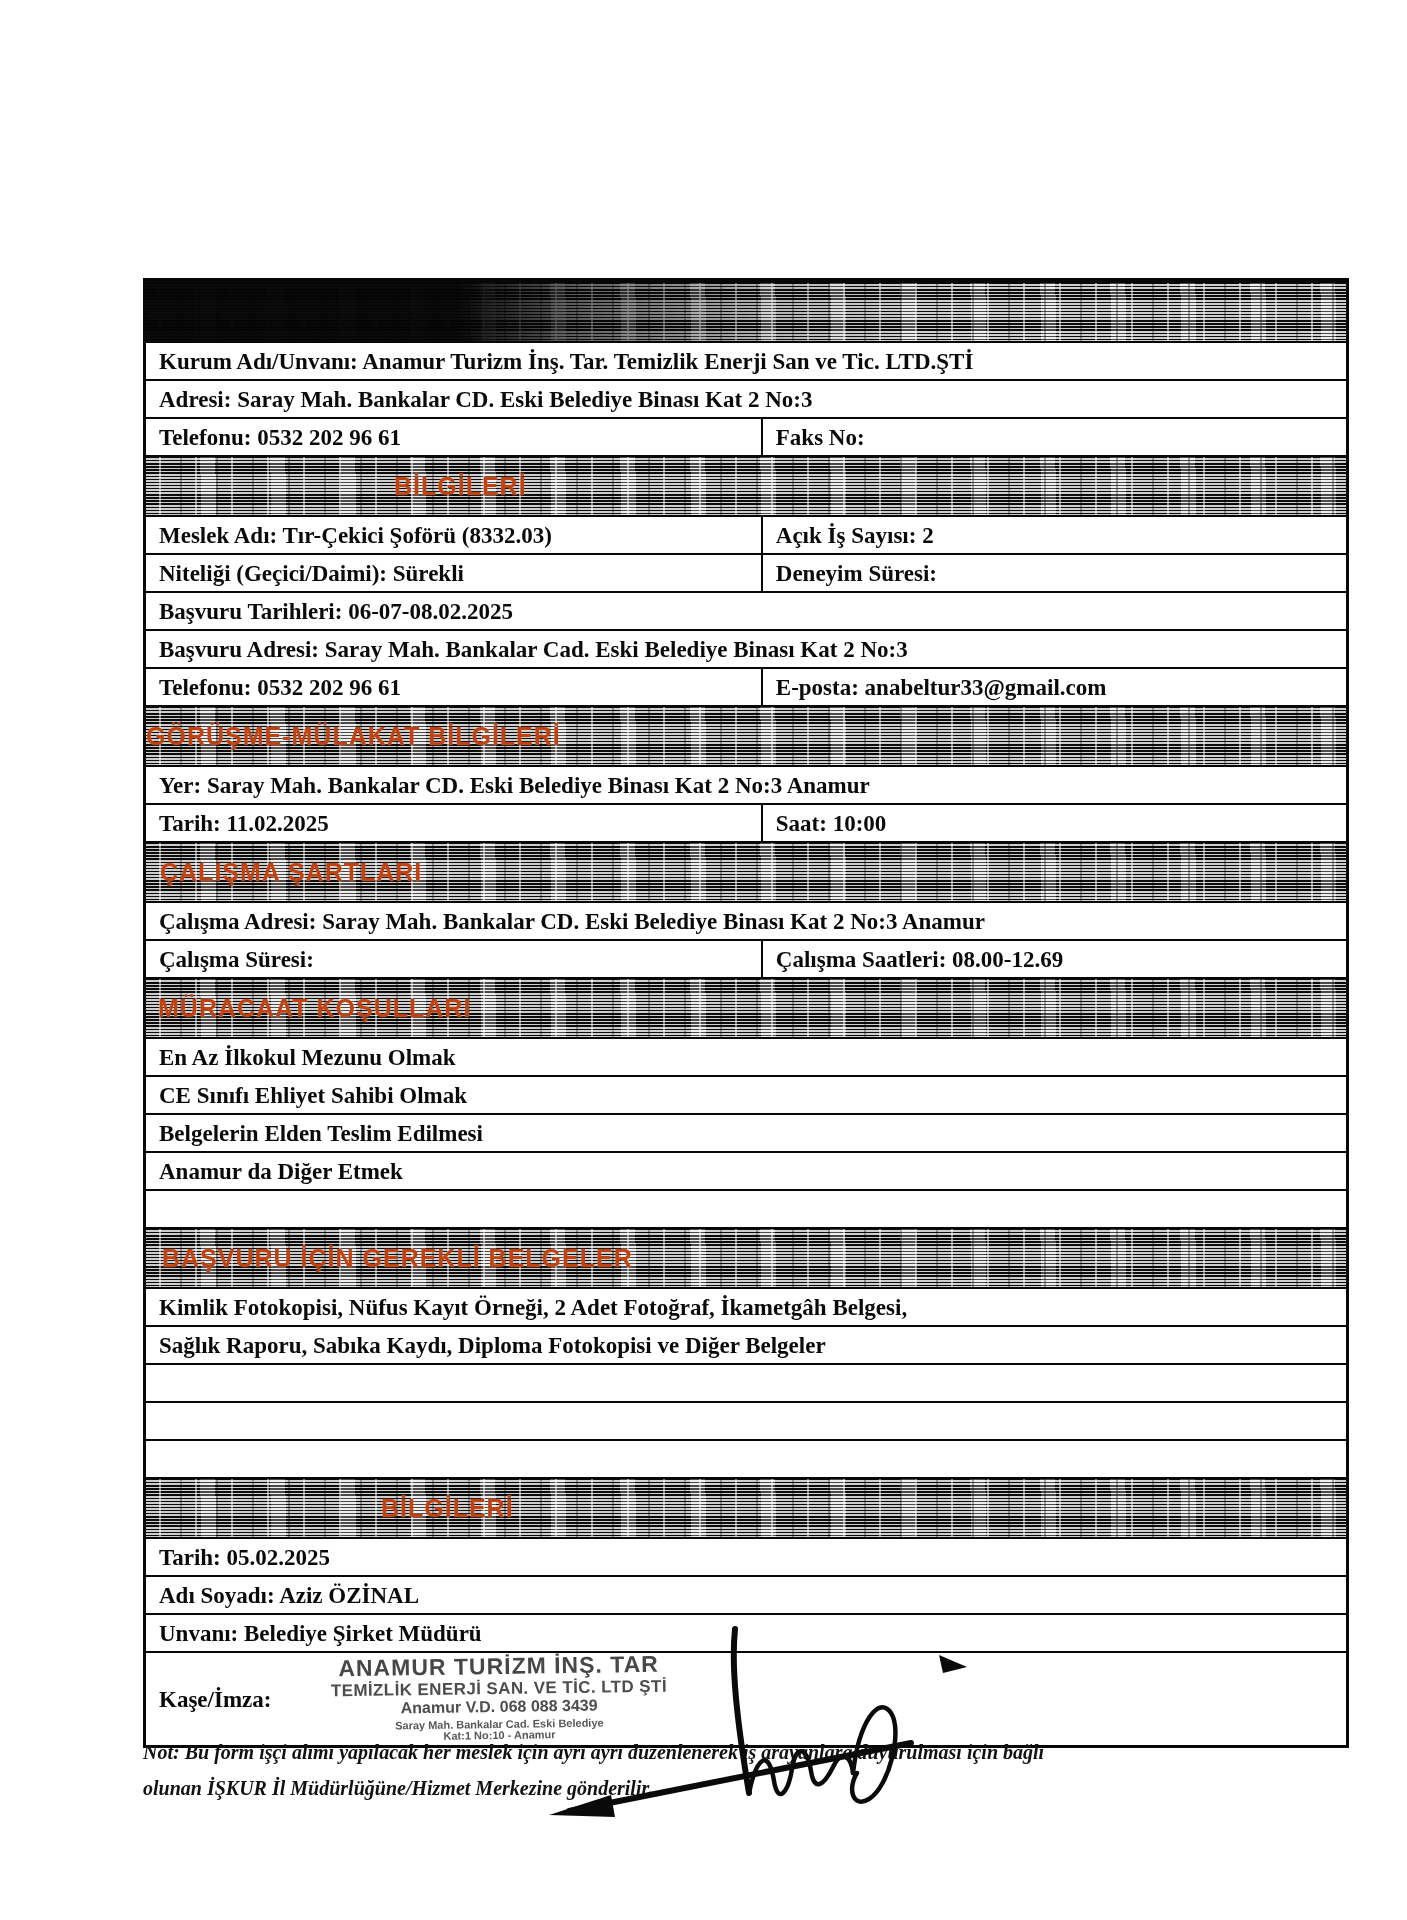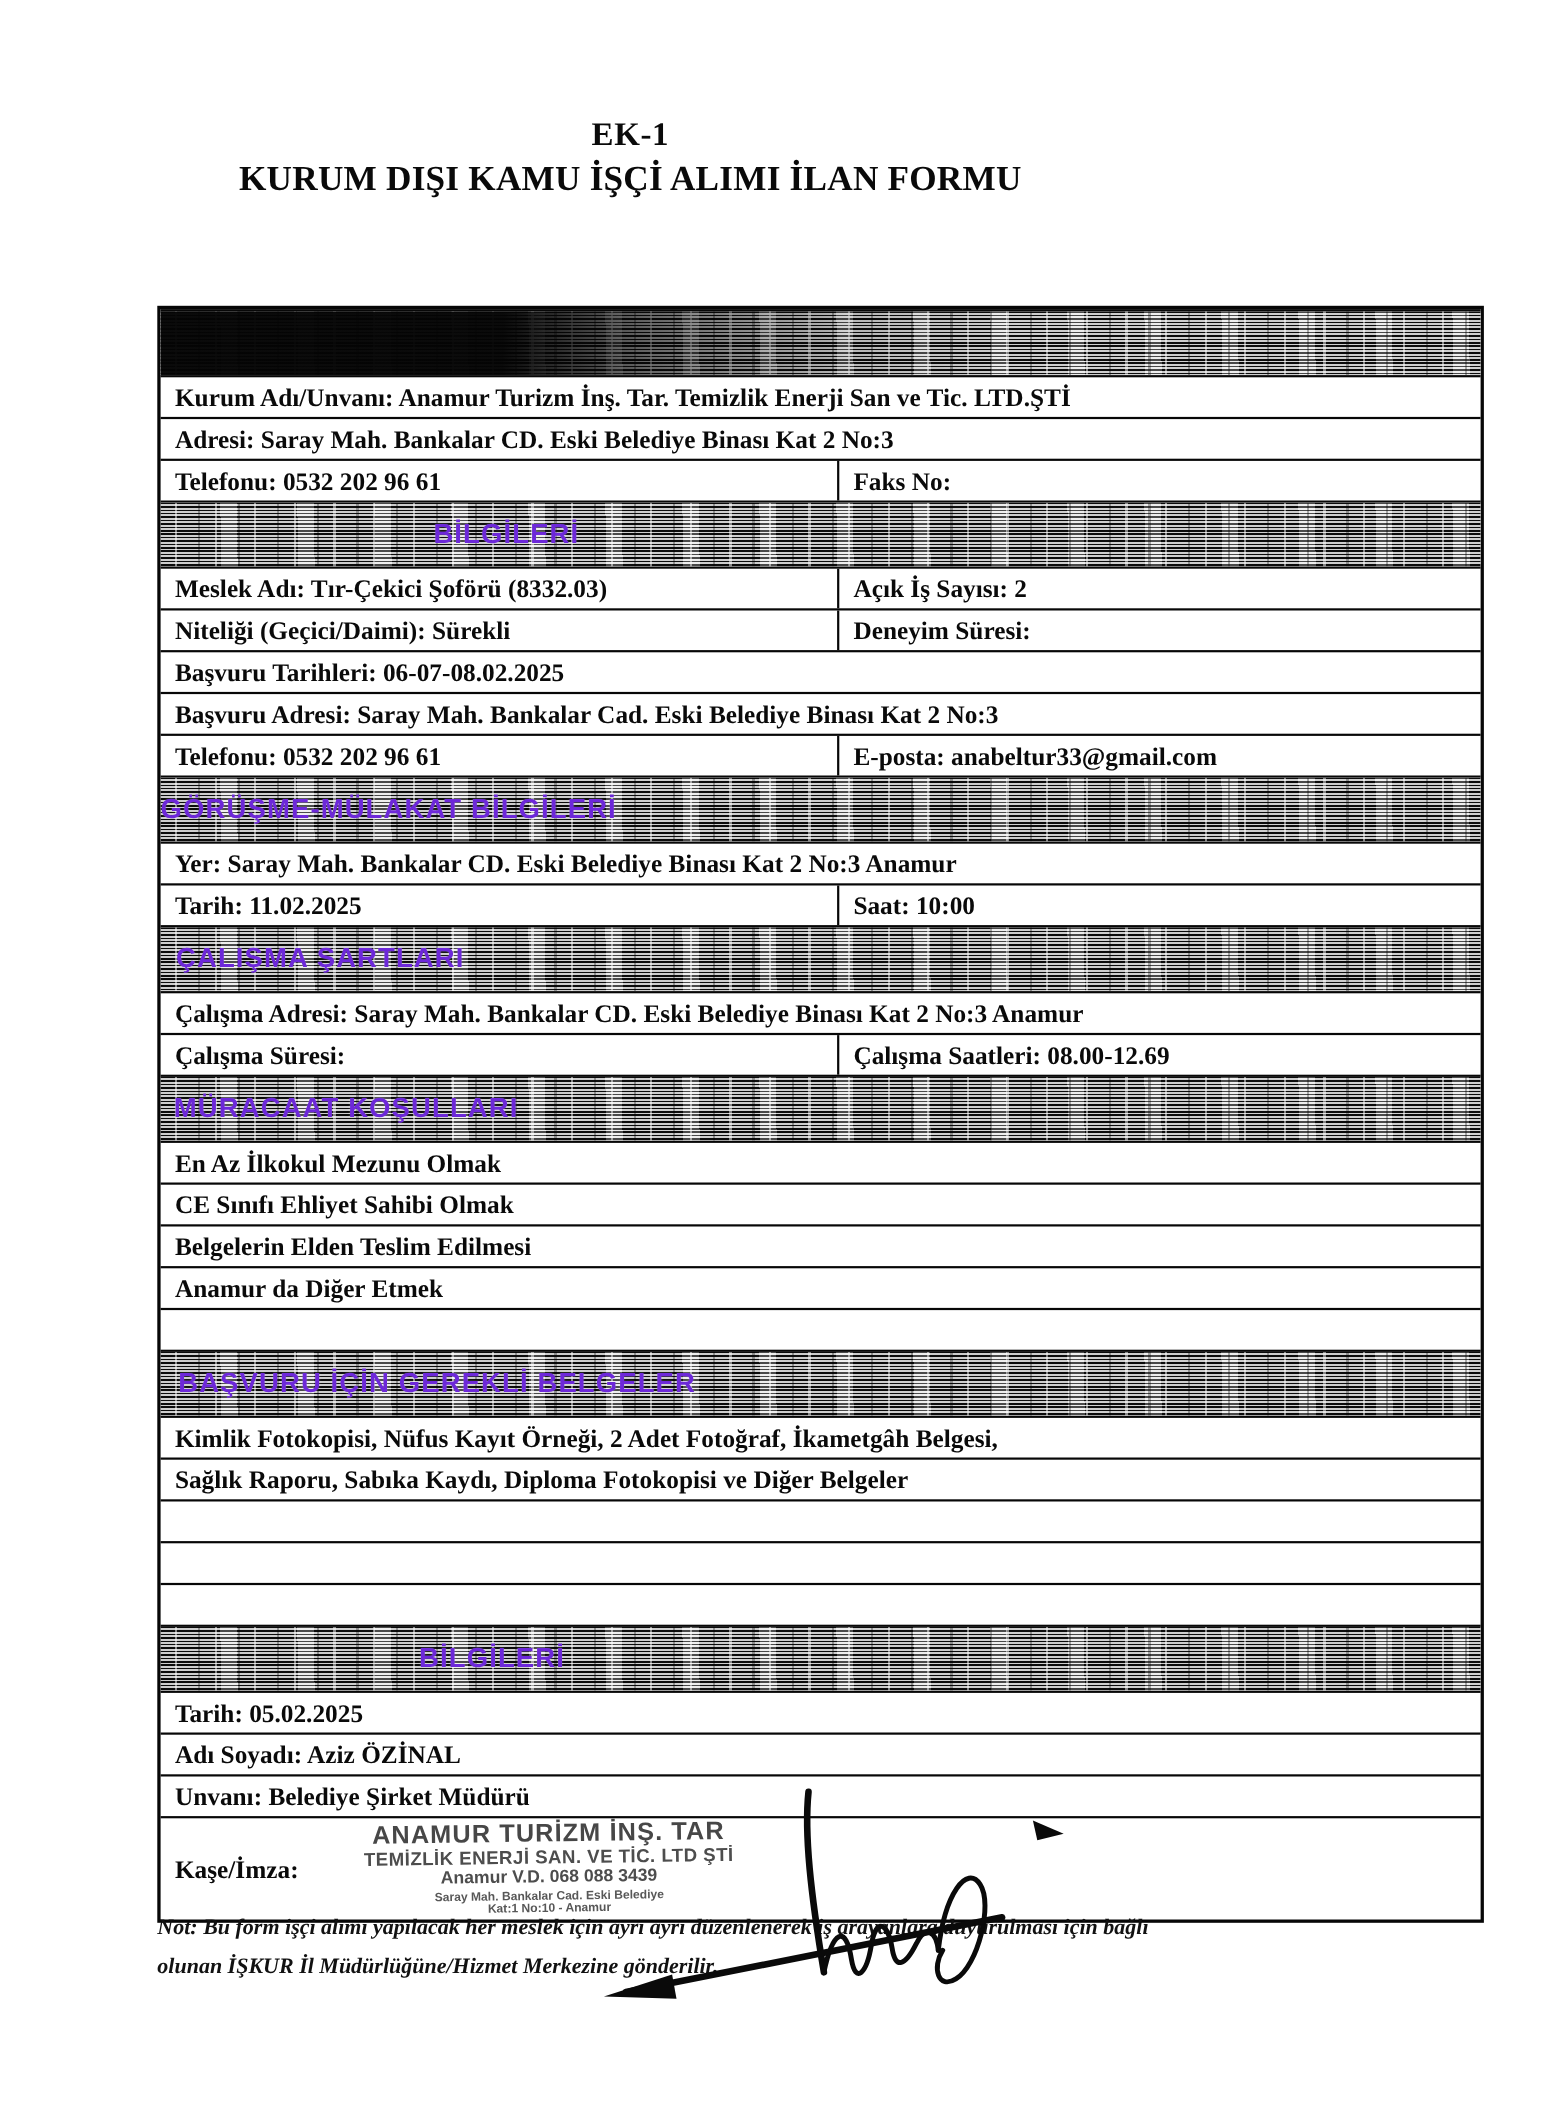--- a/index.html
+++ b/index.html
@@ -22,21 +22,21 @@
   .band{position:relative;height:58px;border-top:2.5px solid #070707;overflow:hidden;}
   .band::before{content:"";position:absolute;inset:0;z-index:0;
     background:repeating-linear-gradient(180deg,#0d0d0d 0 1.4px,#e9e9e9 1.4px 3.1px);}
   .band::after{content:"";position:absolute;inset:0;z-index:1;
     background:
       repeating-linear-gradient(90deg,rgba(255,255,255,0) 0 13px,rgba(255,255,255,.5) 13px 15px,
         rgba(255,255,255,0) 15px 34px,rgba(0,0,0,.30) 34px 36px),
       repeating-linear-gradient(89.3deg,rgba(0,0,0,.12) 0 55px,rgba(255,255,255,.25) 55px 70px);}
   .band-label{position:absolute;top:50%;transform:translateY(-50%);z-index:2;
     font-family:"Liberation Sans",sans-serif;font-weight:700;font-size:25px;letter-spacing:1px;
-    color:#6d28d9;white-space:nowrap;text-shadow:0 0 2px rgba(255,255,255,.35);}
+    color:#c2410c;white-space:nowrap;text-shadow:0 0 2px rgba(255,255,255,.35);}
   .dark-blob{position:absolute;inset:0;z-index:2;
     background:linear-gradient(92deg,rgba(4,4,4,.97) 0 26%,rgba(4,4,4,.55) 36%,rgba(4,4,4,.12) 52%,rgba(4,4,4,0) 65%);}
   .pad-s2{left:248px;} .pad-s3{left:0;} .pad-s4{left:14px;} .pad-s5{left:12px;}
   .pad-s6{left:16px;} .pad-s7{left:235px;}
 
   .row--kase{height:92px;overflow:visible;z-index:5;}
   .kase-label{display:flex;align-items:center;padding-left:13px;white-space:nowrap;}
   .stamp{position:absolute;left:118px;top:2px;width:470px;text-align:center;z-index:3;
          transform:rotate(-0.8deg);color:#2e2e2e;font-family:"Liberation Sans",sans-serif;font-weight:700;}
   .stamp-l1{font-size:23px;letter-spacing:1px;opacity:.88;}
@@ -49,24 +49,20 @@
   .note{position:absolute;left:143px;top:1734px;width:1040px;
         font-family:"Liberation Serif",serif;font-style:italic;font-weight:700;
         font-size:20px;line-height:1.82;color:#111;}
   .note .note-prefix{font-weight:900;}
 </style>
 </head>
 <body>
 
 <div class="page">
 
-  <div class="title-wrap">
-    <div class="title-ek">EK-1</div>
-    <div class="title-main">KURUM DIŞI KAMU İŞÇİ ALIMI İLAN FORMU</div>
-  </div>
 
   <div class="doc-table">
 
     <div class="band">
       <div class="dark-blob"></div>
       <span class="band-label pad-s3"></span>
     </div>
     <div class="row">
       <div class="cell-full">Kurum Adı/Unvanı: Anamur Turizm İnş. Tar. Temizlik Enerji San ve Tic. LTD.ŞTİ</div>
     </div>

